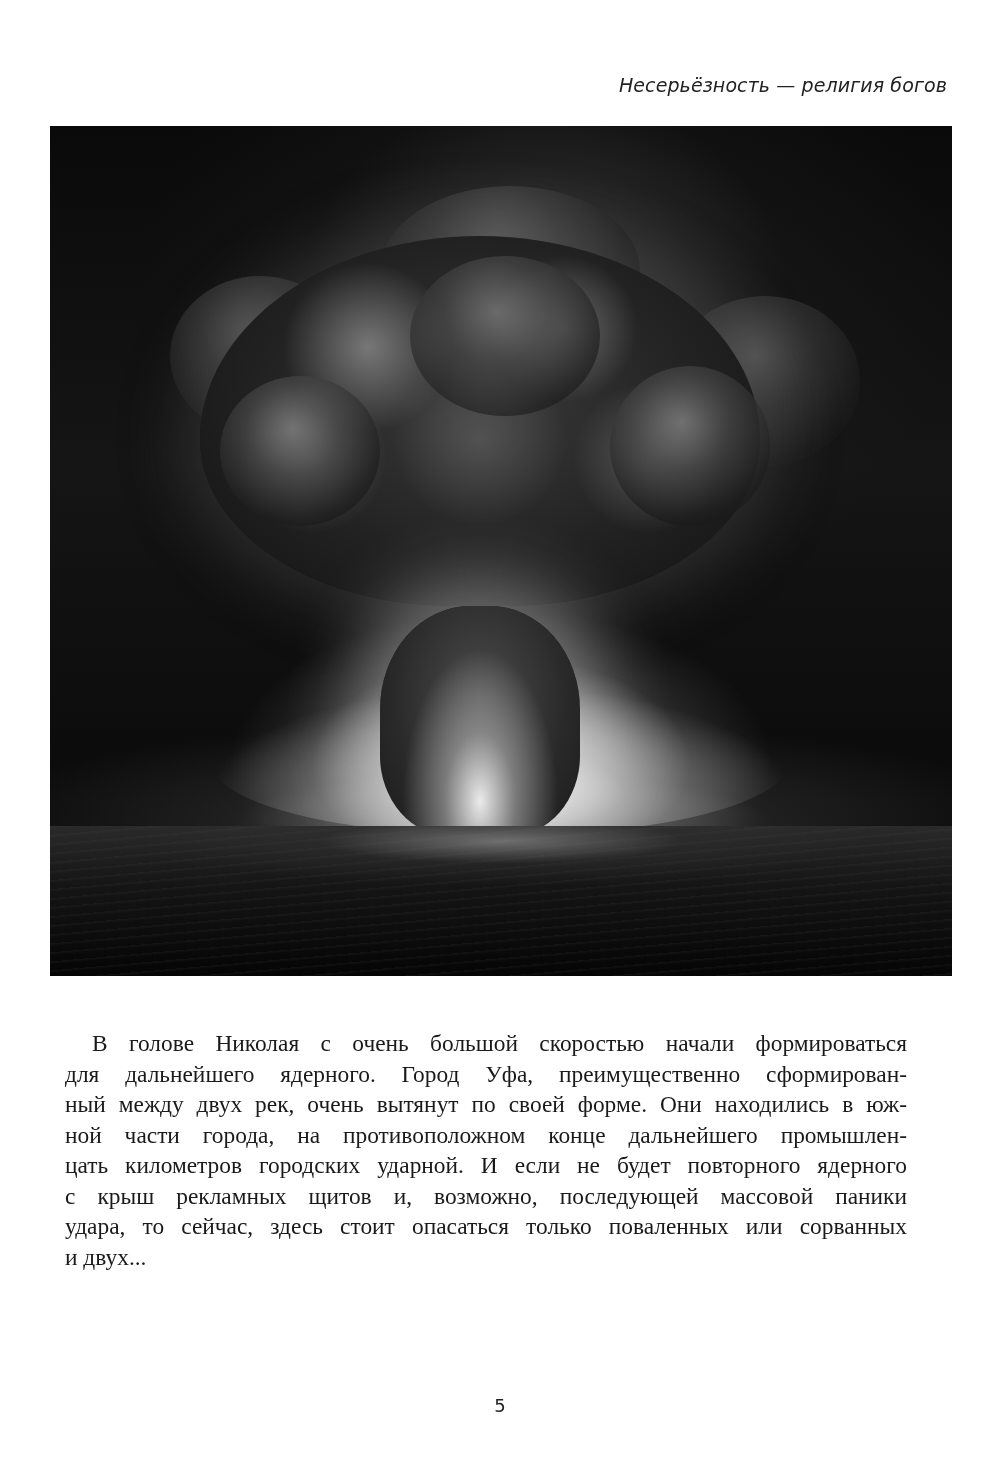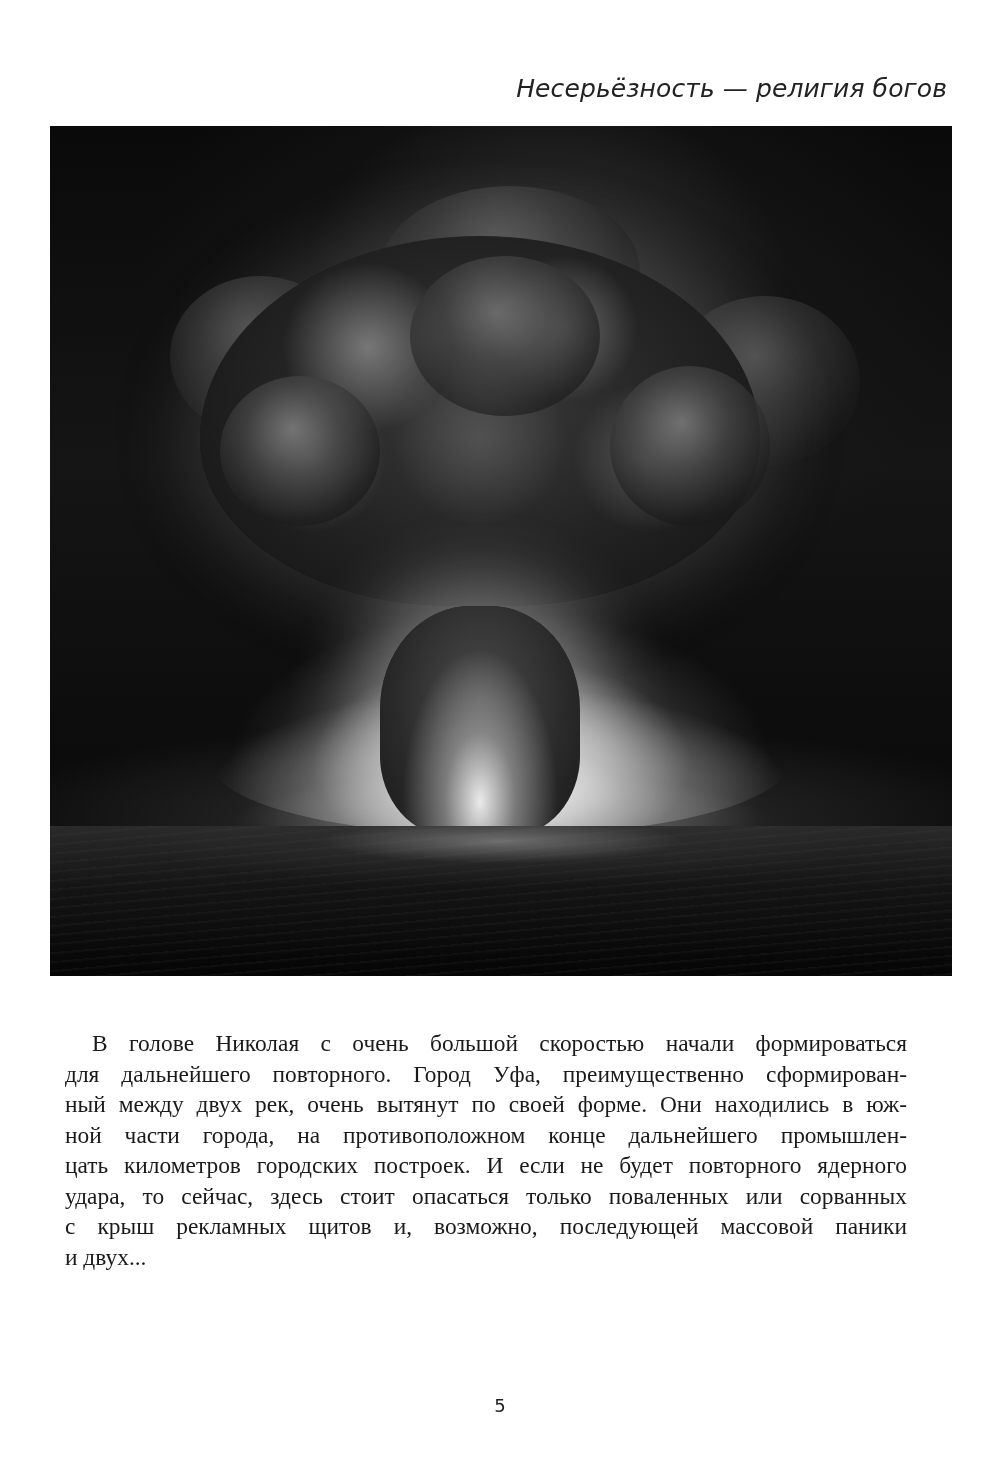--- a/index.html
+++ b/index.html
@@ -10,21 +10,21 @@
       position: relative;
       overflow: hidden;
       color: #1a1a1a;
     }
     .running-header {
       position: absolute;
       top: 74px;
       right: 53px;
       font-family: "DejaVu Sans", sans-serif;
       font-style: italic;
-      font-size: 25px;
+      font-size: 19px;
       color: #222;
       letter-spacing: 0.1px;
     }
     .figure {
       position: absolute;
       left: 50px;
       top: 126px;
       width: 902px;
       height: 850px;
       background: #000;
@@ -126,22 +126,22 @@
   <div class="cloud" style="left:170px;top:250px;width:160px;height:150px;opacity:0.7;"></div>
   <div class="cloud" style="left:560px;top:240px;width:160px;height:160px;opacity:0.7;"></div>
   <div class="cloud" style="left:360px;top:130px;width:190px;height:160px;opacity:0.65;"></div>
   <div class="glow"></div>
   <div class="stem"></div>
   <div class="ground"></div>
 </div>
 
 <div class="body-text">
   <span class="line first">В голове Николая с очень большой скоростью начали формироваться</span>
-  <span class="line">для дальнейшего повторного. Город Уфа, преимущественно сформирован-</span>
+  <span class="line">для дальнейшего ядерного. Город Уфа, преимущественно сформирован-</span>
   <span class="line">ный между двух рек, очень вытянут по своей форме. Они находились в юж-</span>
   <span class="line">ной части города, на противоположном конце дальнейшего промышлен-</span>
-  <span class="line">цать километров городских построек. И если не будет повторного ядерного</span>
+  <span class="line">цать километров городских ударной. И если не будет повторного ядерного</span>
+  <span class="line">с крыш рекламных щитов и, возможно, последующей массовой паники</span>
   <span class="line">удара, то сейчас, здесь стоит опасаться только поваленных или сорванных</span>
-  <span class="line">с крыш рекламных щитов и, возможно, последующей массовой паники</span>
   <span class="line last">и двух...</span>
 </div>
 
 <div class="page-number">5</div>
 
 </body></html>

